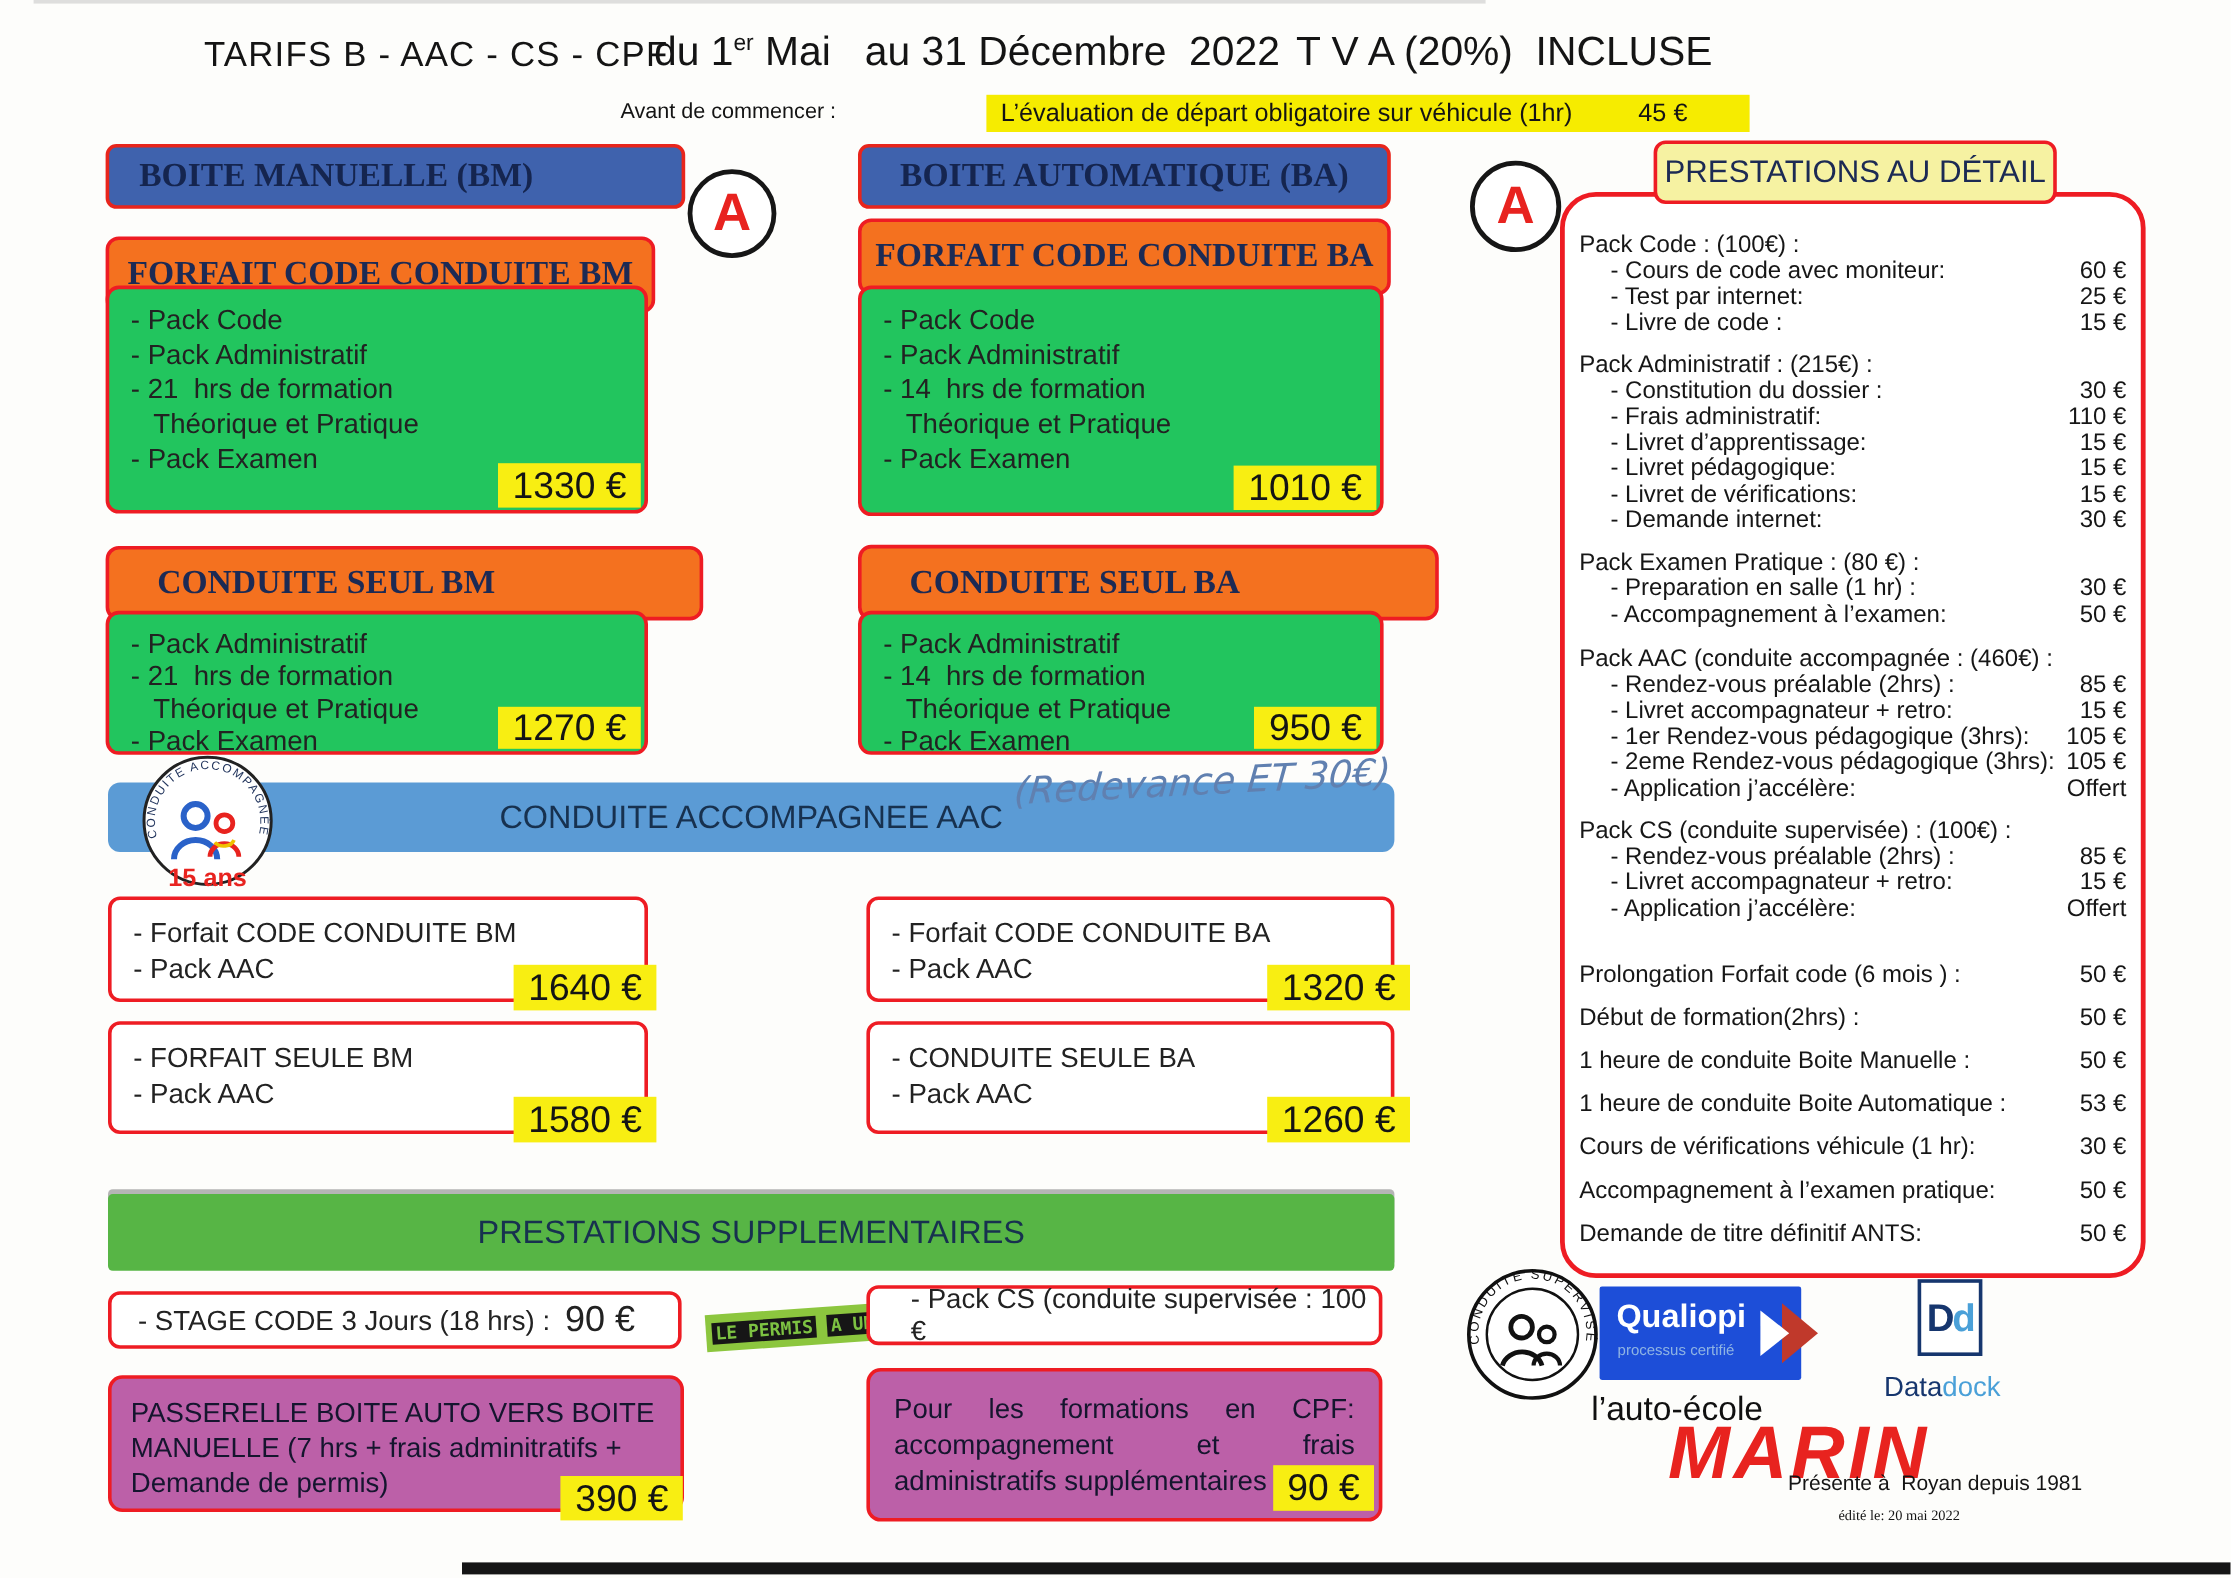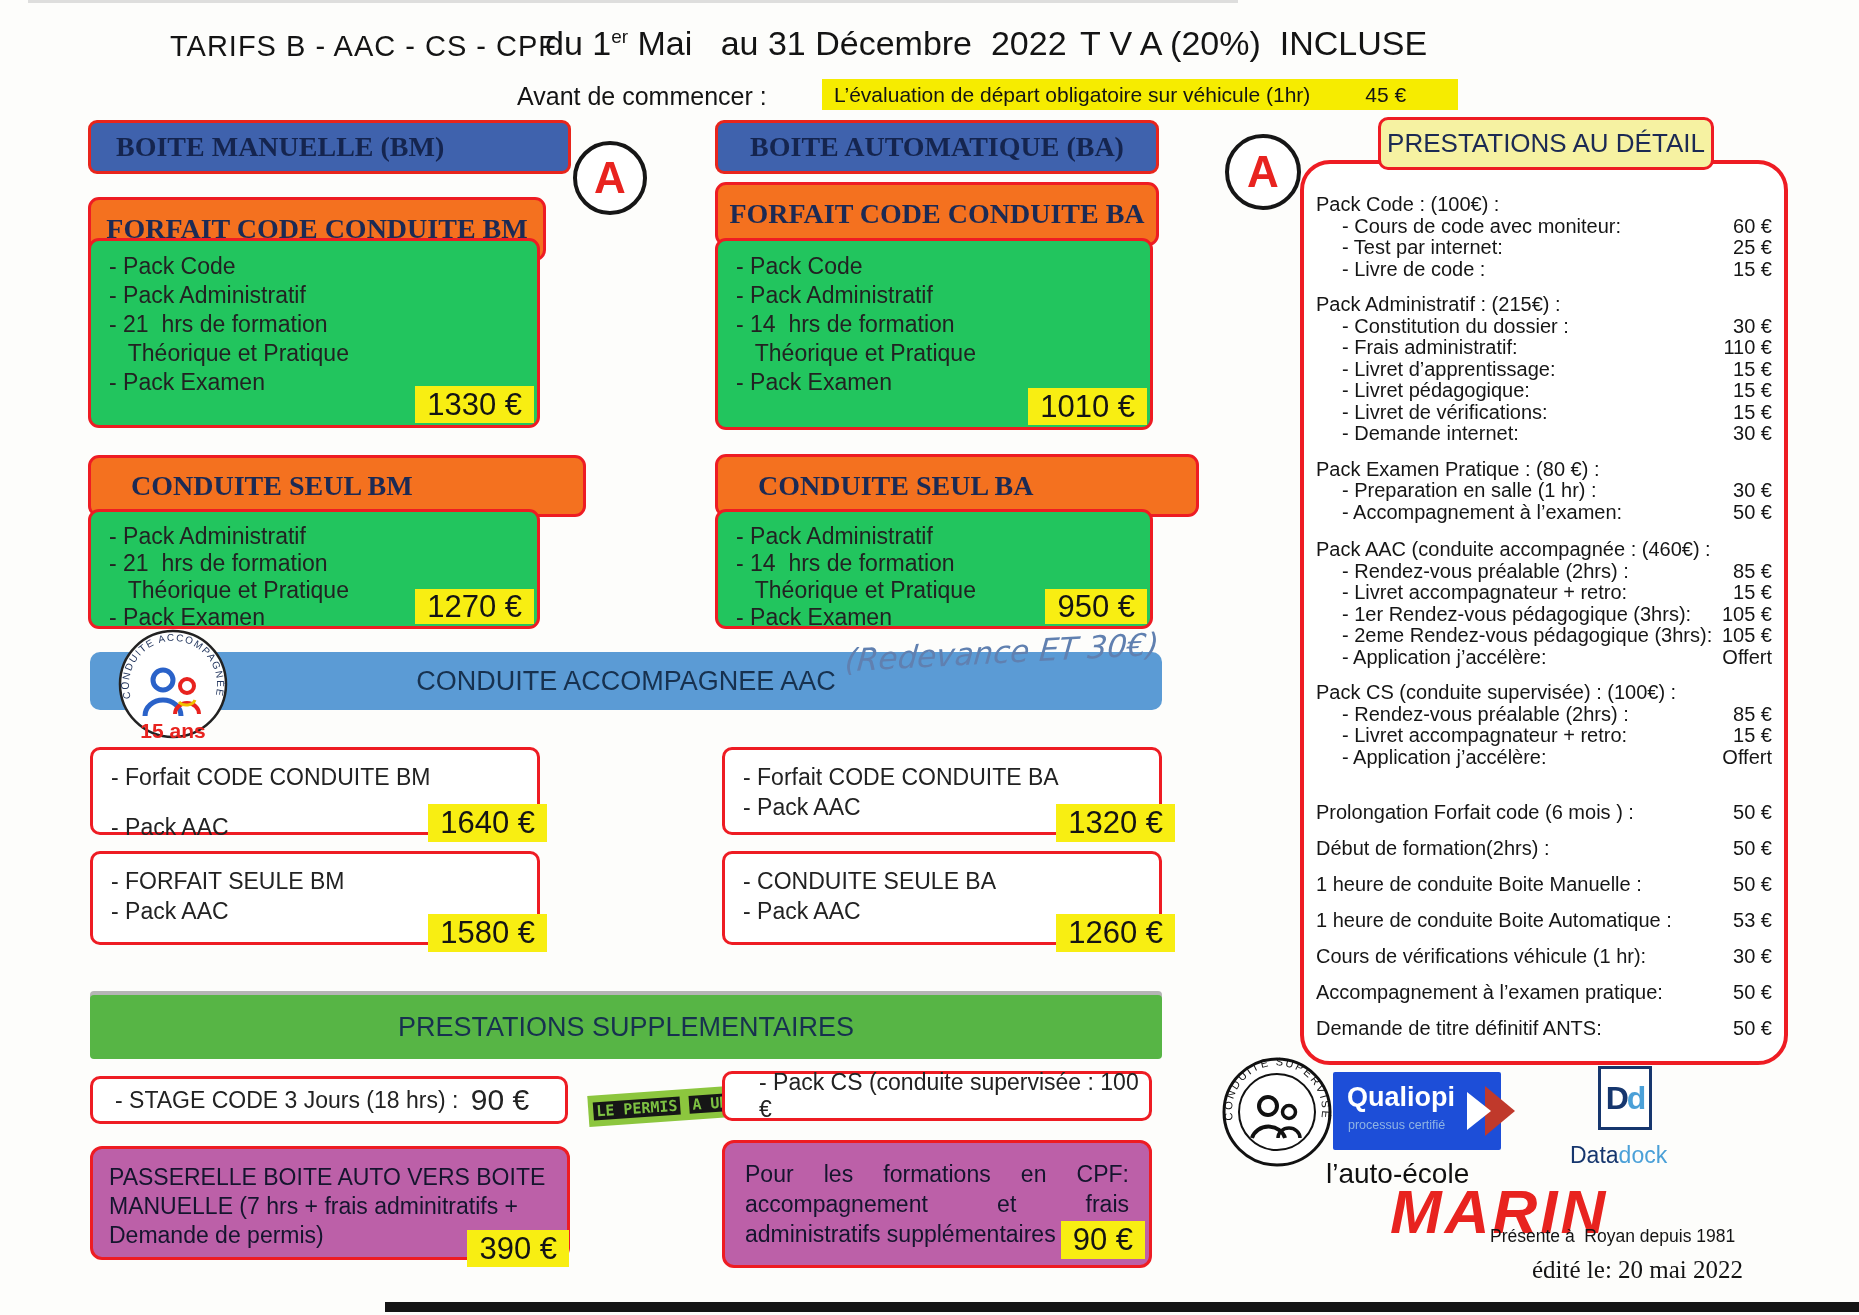--- a/index.html
+++ b/index.html
@@ -4,21 +4,21 @@
 <style>
   html,body{margin:0;padding:0;background:#fff;}
   .page{position:relative;width:1859px;height:1315px;background:#fdfdfb;overflow:hidden;
         font-family:"Liberation Sans",sans-serif;color:#1c1c1c;}
   .abs{position:absolute;}
   .pre{white-space:pre;}
   
   .t1{font-size:29px;letter-spacing:1px;color:#141414;}
   .t2,.t3{font-size:34px;color:#141414;}
   .t2 sup{font-size:19px;}
-  .avant{font-size:25px;color:#141414;}
+  .avant{font-size:18px;color:#141414;}
   .eval-hl{background:#f6ec00;height:31px;display:flex;align-items:center;padding:0 12px;font-size:21px;color:#141414;}
   .eval-price{margin-left:55px;}
   
   .bluehead{background:#3f62ad;border:3px solid #e8251c;border-radius:9px;
             font-family:"Liberation Serif",serif;font-weight:700;font-size:28px;color:#15254f;
             display:flex;align-items:center;}
   .acircle{background:#fff;border:4px solid #161616;border-radius:50%;display:flex;align-items:center;justify-content:center;}
   .acircle span{color:#e8231f;font-weight:900;font-size:44px;font-family:"Liberation Sans",sans-serif;}
   
   .cardhead{background:#f4711f;border:3px solid #ee1c23;border-radius:11px;
@@ -58,21 +58,21 @@
   .qualiopi{background:#1d4ed8;border-radius:2px;}
   .q-name{position:absolute;left:14px;top:10px;color:#fff;font-weight:700;font-size:27px;}
   .q-sub{position:absolute;left:15px;top:46px;color:#8fb4e3;font-size:12.5px;}
   .dd-mark{border:3px solid #16366e;background:#fff;display:flex;align-items:center;justify-content:center;
            font-size:32px;font-weight:700;letter-spacing:-2px;}
   .dd-d1{color:#16366e;} .dd-d2{color:#4aa0d8;}
   .dd-text{font-size:23px;}
   .lauto{font-size:28px;color:#101010;}
   .marin{font-size:62px;font-weight:900;font-style:italic;color:#e8231f;letter-spacing:3px;}
   .tagline{font-size:17.5px;color:#141414;}
-  .edited{font-size:25px;font-family:"Liberation Serif",serif;color:#141414;text-align:center;}
+  .edited{font-size:12px;font-family:"Liberation Serif",serif;color:#141414;text-align:center;}
   .scanline-top{background:#c9c9c9;opacity:.6;}
   .scanline-bottom{background:#151515;}
 </style>
 </head>
 <body>
 
 <div class="page">
 
   <div class="abs scanline-top" style="left:28px;top:0;width:1210px;height:3px;"></div>
 
@@ -144,21 +144,21 @@
       <text font-size="10" fill="#23365e" letter-spacing="1.5"><textPath href="#arcA">CONDUITE ACCOMPAGNÉE</textPath></text>
       <circle cx="46" cy="52" r="10" fill="none" stroke="#2a62c9" stroke-width="5"></circle>
       <path d="M28,88 a18,16 0 0 1 36,0" fill="none" stroke="#2a62c9" stroke-width="5"></path>
       <circle cx="70" cy="58" r="7" fill="none" stroke="#e8231f" stroke-width="4"></circle>
       <path d="M58,86 a12,11 0 0 1 24,0" fill="none" stroke="#e8231f" stroke-width="4"></path>
       <path d="M62,74 a9,7 0 0 0 16,-2" fill="none" stroke="#f0c000" stroke-width="3"></path>
       <text x="56" y="110" text-anchor="middle" font-size="21" font-weight="bold" fill="#e8231f">15 ans</text>
     </svg>
   </div>
 
-  <div class="abs whitebox" style="left:90px;top:747px;width:450px;height:88px;align-items:flex-start;padding:12px 18px;flex-direction:column;justify-content:flex-start;line-height:30px;gap:20px;">
+  <div class="abs whitebox" style="left:90px;top:747px;width:450px;height:88px;align-items:flex-start;padding:12px 18px;flex-direction:column;justify-content:flex-start;line-height:30px;">
     <div>- Forfait CODE CONDUITE BM</div>
     <div>- Pack AAC</div>
     <div class="ptag" style="right:-10px;bottom:-10px;">1640 €</div>
   </div>
   <div class="abs whitebox" style="left:90px;top:851px;width:450px;height:94px;align-items:flex-start;padding:12px 18px;flex-direction:column;justify-content:flex-start;line-height:30px;">
     <div>- FORFAIT  SEULE BM</div>
     <div>- Pack AAC</div>
     <div class="ptag" style="right:-10px;bottom:-10px;">1580 €</div>
   </div>
   <div class="abs whitebox" style="left:722px;top:747px;width:440px;height:88px;align-items:flex-start;padding:12px 18px;flex-direction:column;justify-content:flex-start;line-height:30px;">

